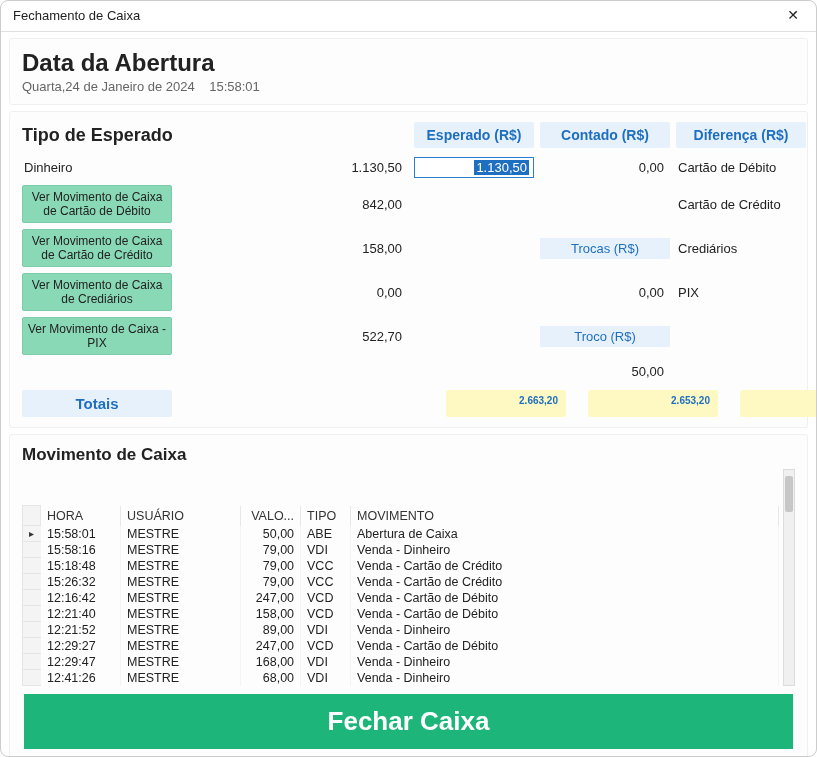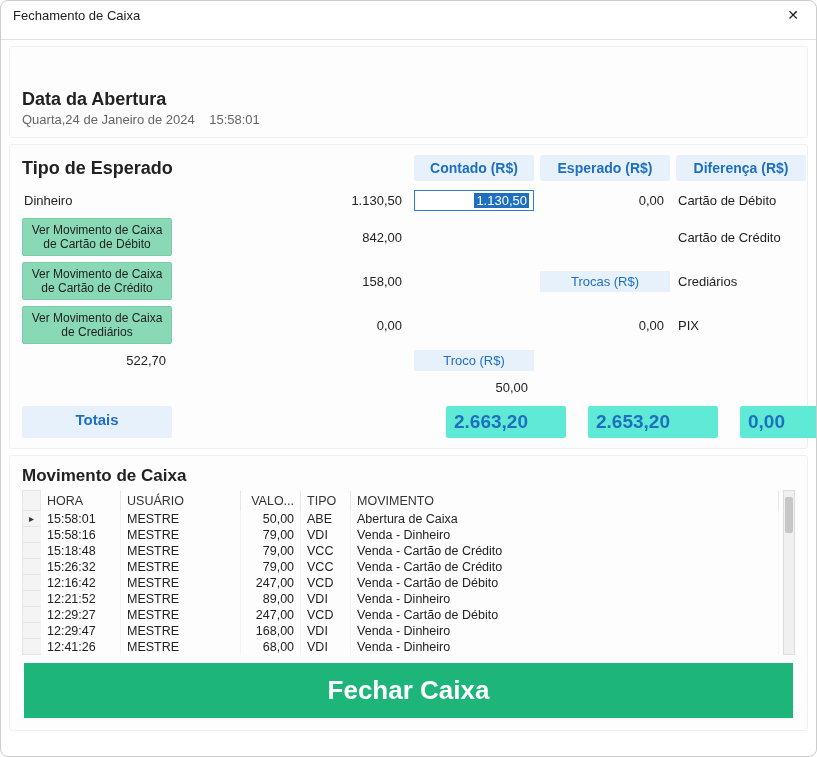--- a/index.html
+++ b/index.html
@@ -1,37 +1,37 @@
 <!DOCTYPE html>
 <html><head>
 <meta charset="utf-8">
 <style>
   * { box-sizing: border-box; margin: 0; padding: 0; }
   body { font-family: "Segoe UI", Arial, sans-serif; font-size: 13px; color: #222; background: #fff; width: 817px; height: 757px; overflow: hidden; border: 1px solid #ccc; border-radius: 8px; }
-  .titlebar { display: flex; align-items: center; justify-content: space-between; padding: 6px 10px 16px 12px; border-bottom: 1px solid #e0e0e0; }
+  .titlebar { display: flex; align-items: center; justify-content: space-between; padding: 6px 10px 8px 12px; border-bottom: 1px solid #e0e0e0; }
   .close-x { width: 26px; text-align: center; font-size: 14px; cursor: pointer; }
   .content { padding: 0 8px; }
   .panel { background: #fdfdfd; border: 1px solid #f0f0f0; border-radius: 3px; padding: 10px 12px; margin-top: 6px; }
-  .heading { font-weight: 700; font-size: 18px; margin-bottom: 2px; margin-top: 32px; }
+  .heading { font-weight: 700; font-size: 24px; margin-bottom: 2px; }
   .sub { color: #666; font-size: 13px; }
   .pay-header { display: grid; grid-template-columns: 150px 230px 120px 130px 130px; gap: 6px; align-items: center; margin-bottom: 8px;}
   .pay-header .title { font-weight: 700; font-size: 18px; grid-column: 1 / span 2;}
   .colhead { background: #e7f1fb; color: #1f6fc1; font-weight: 600; text-align: center; padding: 5px 4px; border-radius: 2px; font-size: 14px;}
   .pay-grid { display: grid; grid-template-columns: 150px 230px 120px 130px 130px; gap: 6px; align-items: center; }
   .pay-label { padding: 4px 2px; font-size: 13px; }
   .pay-btn { background: #89d9b6; border: 1px solid #7accab; text-align: center; padding: 4px 4px; font-size: 12px; cursor: pointer; border-radius: 2px; }
   .num { text-align: right; padding: 3px 6px; font-size: 13px;}
   .input-cell { border: 1px solid #2a7dd2; background: #fff; padding: 2px 4px; }
   .input-sel { background: #1f6fc1; color: #fff; display: inline-block; padding: 0 2px; float: right;}
   .sidecell-head { background: #e7f1fb; color:#1f6fc1; text-align: center; font-weight:400; padding: 3px 4px;}
   .totals-row { display: grid; grid-template-columns: 150px 230px 120px 130px 130px; gap: 22px; margin-top: 8px;}
   .totals-label { background: #e7f1fb; color: #1f6fc1; font-weight: 700; text-align: center; padding: 5px 4px; border-radius: 2px; font-size: 15px;}
-  .totals-val { background: #5eead4; color: #1f6fc1; font-weight: 700; padding: 5px 8px; border-radius: 2px; font-size: 19px;}
+  .totals-val { background: #fef9c3; color: #1f6fc1; font-weight: 700; text-align: right; padding: 5px 8px; border-radius: 2px; font-size: 10px;}
   .mov-title { font-weight: 700; font-size: 17px; margin-bottom: 4px;}
-  .mov-table { width: 100%; border-collapse: collapse; font-size: 12.5px; }
+  .mov-table { width: 100%; border-collapse: collapse; font-size: 12.5px; margin-top: 36px; }
   .mov-table th { text-align: left; font-weight: 400; color: #333; border-right: 1px solid #e7e7e7; padding: 3px 6px;}
   .mov-table td { padding: 1px 6px; border-right: 1px solid #f4f4f4;}
   .mov-table th.val, .mov-table td.val { text-align: right; }
   .row-handle { width: 10px; background: #f4f4f4; border: 1px solid #e5e5e5; }
   .row-handle.active::before { content: "▸"; font-size:10px; color:#333; display:block; text-align:center;}
   .mov-wrap { position: relative; display: flex; }
   .mov-scroll { flex:1; }
   .mov-scrollbar { width: 12px; background: #f0f0f0; border: 1px solid #dcdcdc; margin-left: 4px; position: relative;}
   .mov-thumb { position:absolute; left:1px; right:1px; top:6px; height:36px; background:#c7c7c7; border-radius:2px;}
   .big-btn { background: #1db57a; color:#fff; font-weight:700; font-size:26px; text-align:center; padding: 12px 0; margin: 8px 2px 2px 2px; cursor: pointer;}
@@ -51,22 +51,22 @@
     <div class="heading">Data da Abertura</div>
     <div class="sub">
       <span>Quarta,24 de Janeiro de 2024</span>&nbsp;&nbsp;&nbsp;
       <span>15:58:01</span>
     </div>
   </div>
 
   <div class="panel">
     <div class="pay-header">
       <div class="title">Tipo de Esperado</div>
+      <div class="colhead">Esperado (R$)</div>
       <div class="colhead">Contado (R$)</div>
-      <div class="colhead">Esperado (R$)</div>
       <div class="colhead">Diferença (R$)</div>
     </div>
 
     <div class="pay-grid">
 
       <div class="pay-label">Dinheiro</div>
       <div class="num">1.130,50</div>
       <div class="input-cell">
         <span class="input-sel">1.130,50</span>
       </div>
@@ -84,20 +84,21 @@
       <div class="spacer-col"></div>
       <div class="sidecell-head">Trocas (R$)</div>
 
       <div class="pay-label">Crediários</div>
       <div class="pay-btn">Ver Movimento de Caixa de Crediários</div>
       <div class="num">0,00</div>
       <div class="spacer-col"></div>
       <div class="num">0,00</div>
 
       <div class="pay-label">PIX</div>
+      <div class="pay-btn">Ver Movimento de Caixa - PIX</div>
       <div class="num">522,70</div>
       <div class="spacer-col"></div>
       <div class="sidecell-head">Troco (R$)</div>
 
       <div></div>
         <div></div>
         <div></div>
         <div></div>
       <div class="num">50,00</div>
     </div>
@@ -162,20 +163,28 @@
               <tr>
                 <td class="row-handle"></td>
                 <td>12:16:42</td>
                 <td>MESTRE</td>
                 <td class="val">247,00</td>
                 <td>VCD</td>
                 <td>Venda - Cartão de Débito</td>
               </tr>
               <tr>
                 <td class="row-handle"></td>
+                <td>12:21:40</td>
+                <td>MESTRE</td>
+                <td class="val">158,00</td>
+                <td>VCD</td>
+                <td>Venda - Cartão de Débito</td>
+              </tr>
+              <tr>
+                <td class="row-handle"></td>
                 <td>12:21:52</td>
                 <td>MESTRE</td>
                 <td class="val">89,00</td>
                 <td>VDI</td>
                 <td>Venda - Dinheiro</td>
               </tr>
               <tr>
                 <td class="row-handle"></td>
                 <td>12:29:27</td>
                 <td>MESTRE</td>

